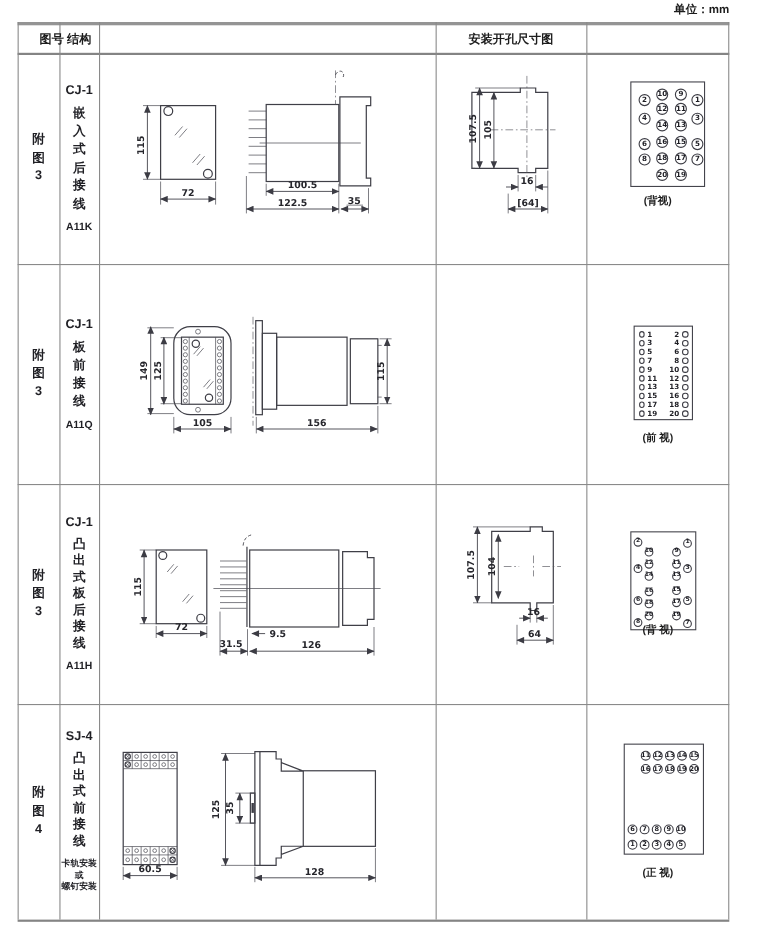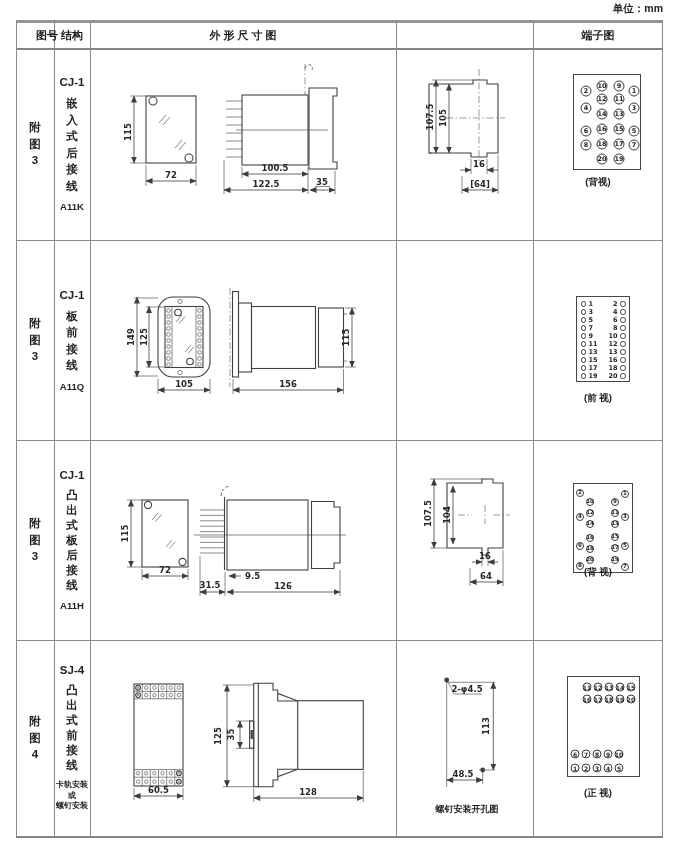--- a/index.html
+++ b/index.html
@@ -66,22 +66,21 @@
     <div class="hl med" style="top:816px"></div>
     <div class="vl" style="left:0"></div>
     <div class="vl" style="left:38px"></div>
     <div class="vl" style="left:74px"></div>
     <div class="vl" style="left:380px"></div>
     <div class="vl" style="left:517px"></div>
     <div class="vl" style="left:646px"></div>
 
     <div class="th" style="left:12px;width:38px">图号</div>
     <div class="th" style="left:38px;width:36px">结构</div>
-    <div class="th" style="left:74px;width:306px">外 形 尺 寸 图</div>
-    <div class="th" style="left:517px;width:130px">端子图</div>
+    <div class="th" style="left:380px;width:137px">安装开孔尺寸图</div>
 
     <div class="cell fig-cell" style="left:0;top:28px;width:38px;height:192px">
       <div class="vtext">附
 图
 3</div>
     </div>
     <div class="cell struct-cell" style="left:38px;top:28px;width:36px;height:192px">
       <div class="model">CJ-1</div>
       <div class="vtext">嵌
 入
@@ -421,21 +420,21 @@
       <div class="vtext" style="line-height:15px">凸
 出
 式
 前
 接
 线</div>
       <div class="note">卡轨安装
 或
 螺钉安装</div>
     </div>
-    <div class="cell" style="left:80px;top:620px;width:306px;height:196px">
+    <div class="cell" style="left:58px;top:620px;width:306px;height:196px">
       <svg width="306" height="196" viewBox="0 0 306 196">
         <g>
           <rect class="ol" x="38" y="44" width="49" height="102"></rect>
           <path class="thin" d="M38,51.4 H87 M38,58.8 H87 M38,129.6 H87 M38,137.2 H87"></path>
           <path class="thin" d="M46.2,44 V58.8 M54.3,44 V58.8 M62.5,44 V58.8 M70.7,44 V58.8 M78.8,44 V58.8 M46.2,129.6 V146 M54.3,129.6 V146 M62.5,129.6 V146 M70.7,129.6 V146 M78.8,129.6 V146"></path>
           <g class="thin">
             <circle cx="50.2" cy="47.7" r="1.7"></circle>
               <circle cx="58.4" cy="47.7" r="1.7"></circle>
               <circle cx="66.6" cy="47.7" r="1.7"></circle>
               <circle cx="74.8" cy="47.7" r="1.7"></circle>
@@ -482,38 +481,20 @@
           <rect x="154.6" y="90" width="2.2" height="9" fill="#3c3c44"></rect>
           <path class="thin" d="M157.7,81 H140 M157.7,108.3 H140"></path>
           <line class="dl" x1="144" y1="81" x2="144" y2="108.3" marker-start="url(#aS)" marker-end="url(#aE)"></line>
           <text class="dt" x="138" y="94.6" text-anchor="middle" transform="rotate(-90 138 94.6)">35</text>
           <path class="thin" d="M157.7,148 V162 M267.3,131 V162"></path>
           <line class="dl" x1="157.7" y1="158" x2="267.3" y2="158" marker-start="url(#aS)" marker-end="url(#aE)"></line>
           <text class="dt" x="212" y="155" text-anchor="middle">128</text>
         </g>
       </svg>
     </div>
-    <div class="cell" style="left:380px;top:620px;width:137px;height:196px">
-      <svg width="137" height="196" viewBox="0 0 137 196">
-        <g>
-          <line class="thin" x1="50.7" y1="40" x2="50.7" y2="147"></line>
-          <circle cx="50.7" cy="40" r="2.4" fill="#3c3c44"></circle>
-          <path class="thin" d="M50.7,42.3 H99"></path>
-          <path class="thin" d="M52,42 L58,54 H86"></path>
-          <text class="dt" x="71" y="52" text-anchor="middle">2-φ4.5</text>
-          <line class="dl" x1="97.3" y1="42.3" x2="97.3" y2="130" marker-start="url(#aS)" marker-end="url(#aE)"></line>
-          <text class="dt" x="93" y="86" text-anchor="middle" transform="rotate(-90 93 86)">113</text>
-          <circle cx="86.7" cy="130" r="2.4" fill="#3c3c44"></circle>
-          <path class="thin" d="M83,130 H99 M86.7,132 V144"></path>
-          <line class="dl" x1="50.7" y1="140" x2="86.7" y2="140" marker-start="url(#aS)" marker-end="url(#aE)"></line>
-          <text class="dt" x="67" y="137" text-anchor="middle">48.5</text>
-          <text class="cap" x="71" y="172" text-anchor="middle">螺钉安装开孔图</text>
-        </g>
-      </svg>
-    </div>
     <div class="cell" style="left:517px;top:620px;width:130px;height:196px">
       <div class="tbox" style="left:34px;top:36px;width:73px;height:101px">
           <span class="pin" style="left: 19px; top: 10px; height: 9px; width: 9px; font-size: 6px;">11</span>
           <span class="pin" style="left: 30px; top: 10px; height: 9px; width: 9px; font-size: 6px;">12</span>
           <span class="pin" style="left: 41px; top: 10px; height: 9px; width: 9px; font-size: 6px;">13</span>
           <span class="pin" style="left: 52px; top: 10px; height: 9px; width: 9px; font-size: 6px;">14</span>
           <span class="pin" style="left: 63px; top: 10px; height: 9px; width: 9px; font-size: 6px;">15</span>
           <span class="pin" style="left: 19px; top: 22px; height: 9px; width: 9px; font-size: 6px;">16</span>
           <span class="pin" style="left: 30px; top: 22px; height: 9px; width: 9px; font-size: 6px;">17</span>
           <span class="pin" style="left: 41px; top: 22px; height: 9px; width: 9px; font-size: 6px;">18</span>

